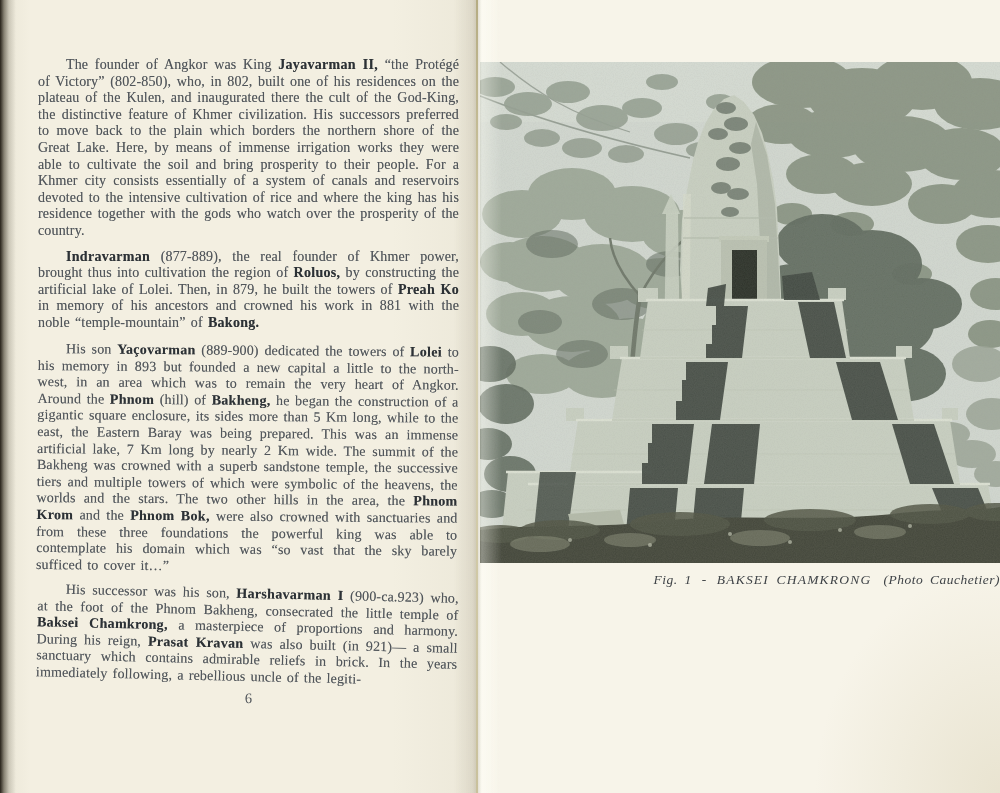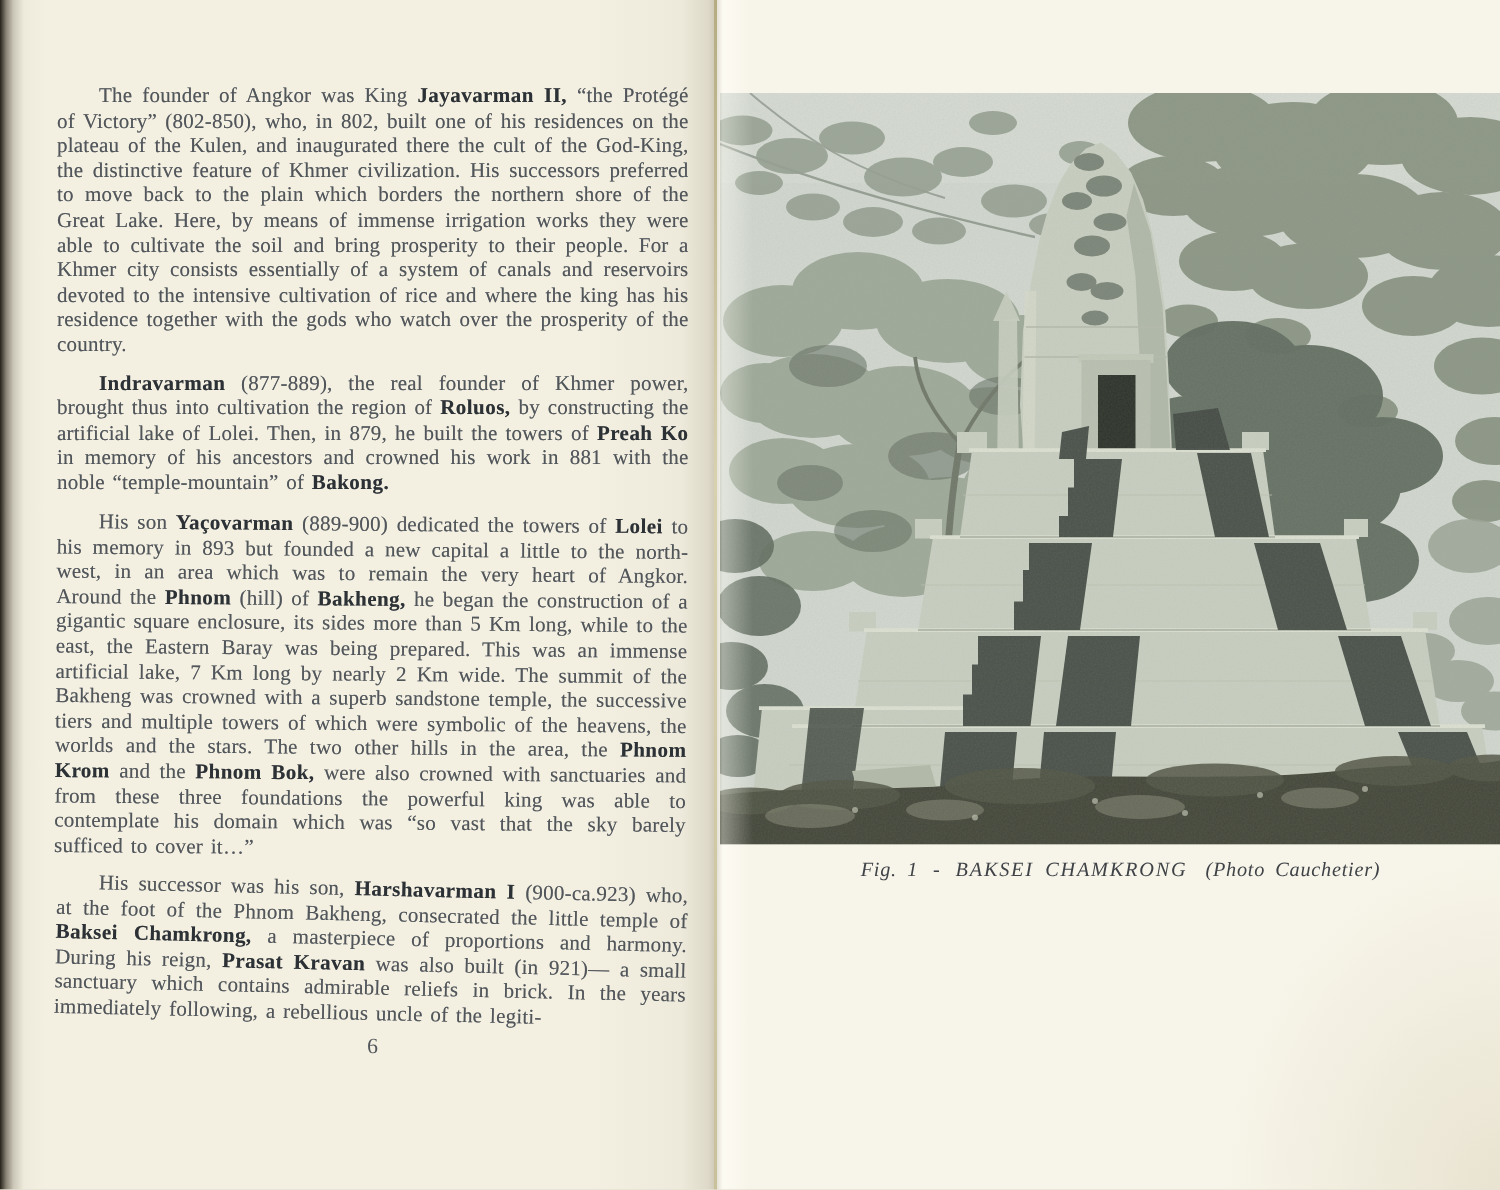--- a/index.html
+++ b/index.html
@@ -50,21 +50,21 @@
   .tilt-b { transform:rotate(1.3deg); transform-origin:8% 0; }
   .pagenum {
     margin-top:7px; text-align:center; font-size:14.5px;
     transform:rotate(1deg); color:var(--ink);
   }
   figure.photo-fig { position:absolute; left:480px; top:62px; width:520px; }
   .photo { width:520px; height:501px; }
   .photo svg { display:block; }
   figcaption {
     margin-top:9px; padding-left:14px;
-    text-align:center; font-style:italic; font-size:13.5px;
+    text-align:right; font-style:italic; font-size:13.5px;
     color:var(--caption-ink); letter-spacing:.5px; word-spacing:3px;
     white-space:nowrap;
   }
   figcaption .cap-sep { margin:0 10px; }
   figcaption .cap-title { letter-spacing:1.2px; margin-right:12px; }
 </style>
 </head>
 <body>
 
 <div>

